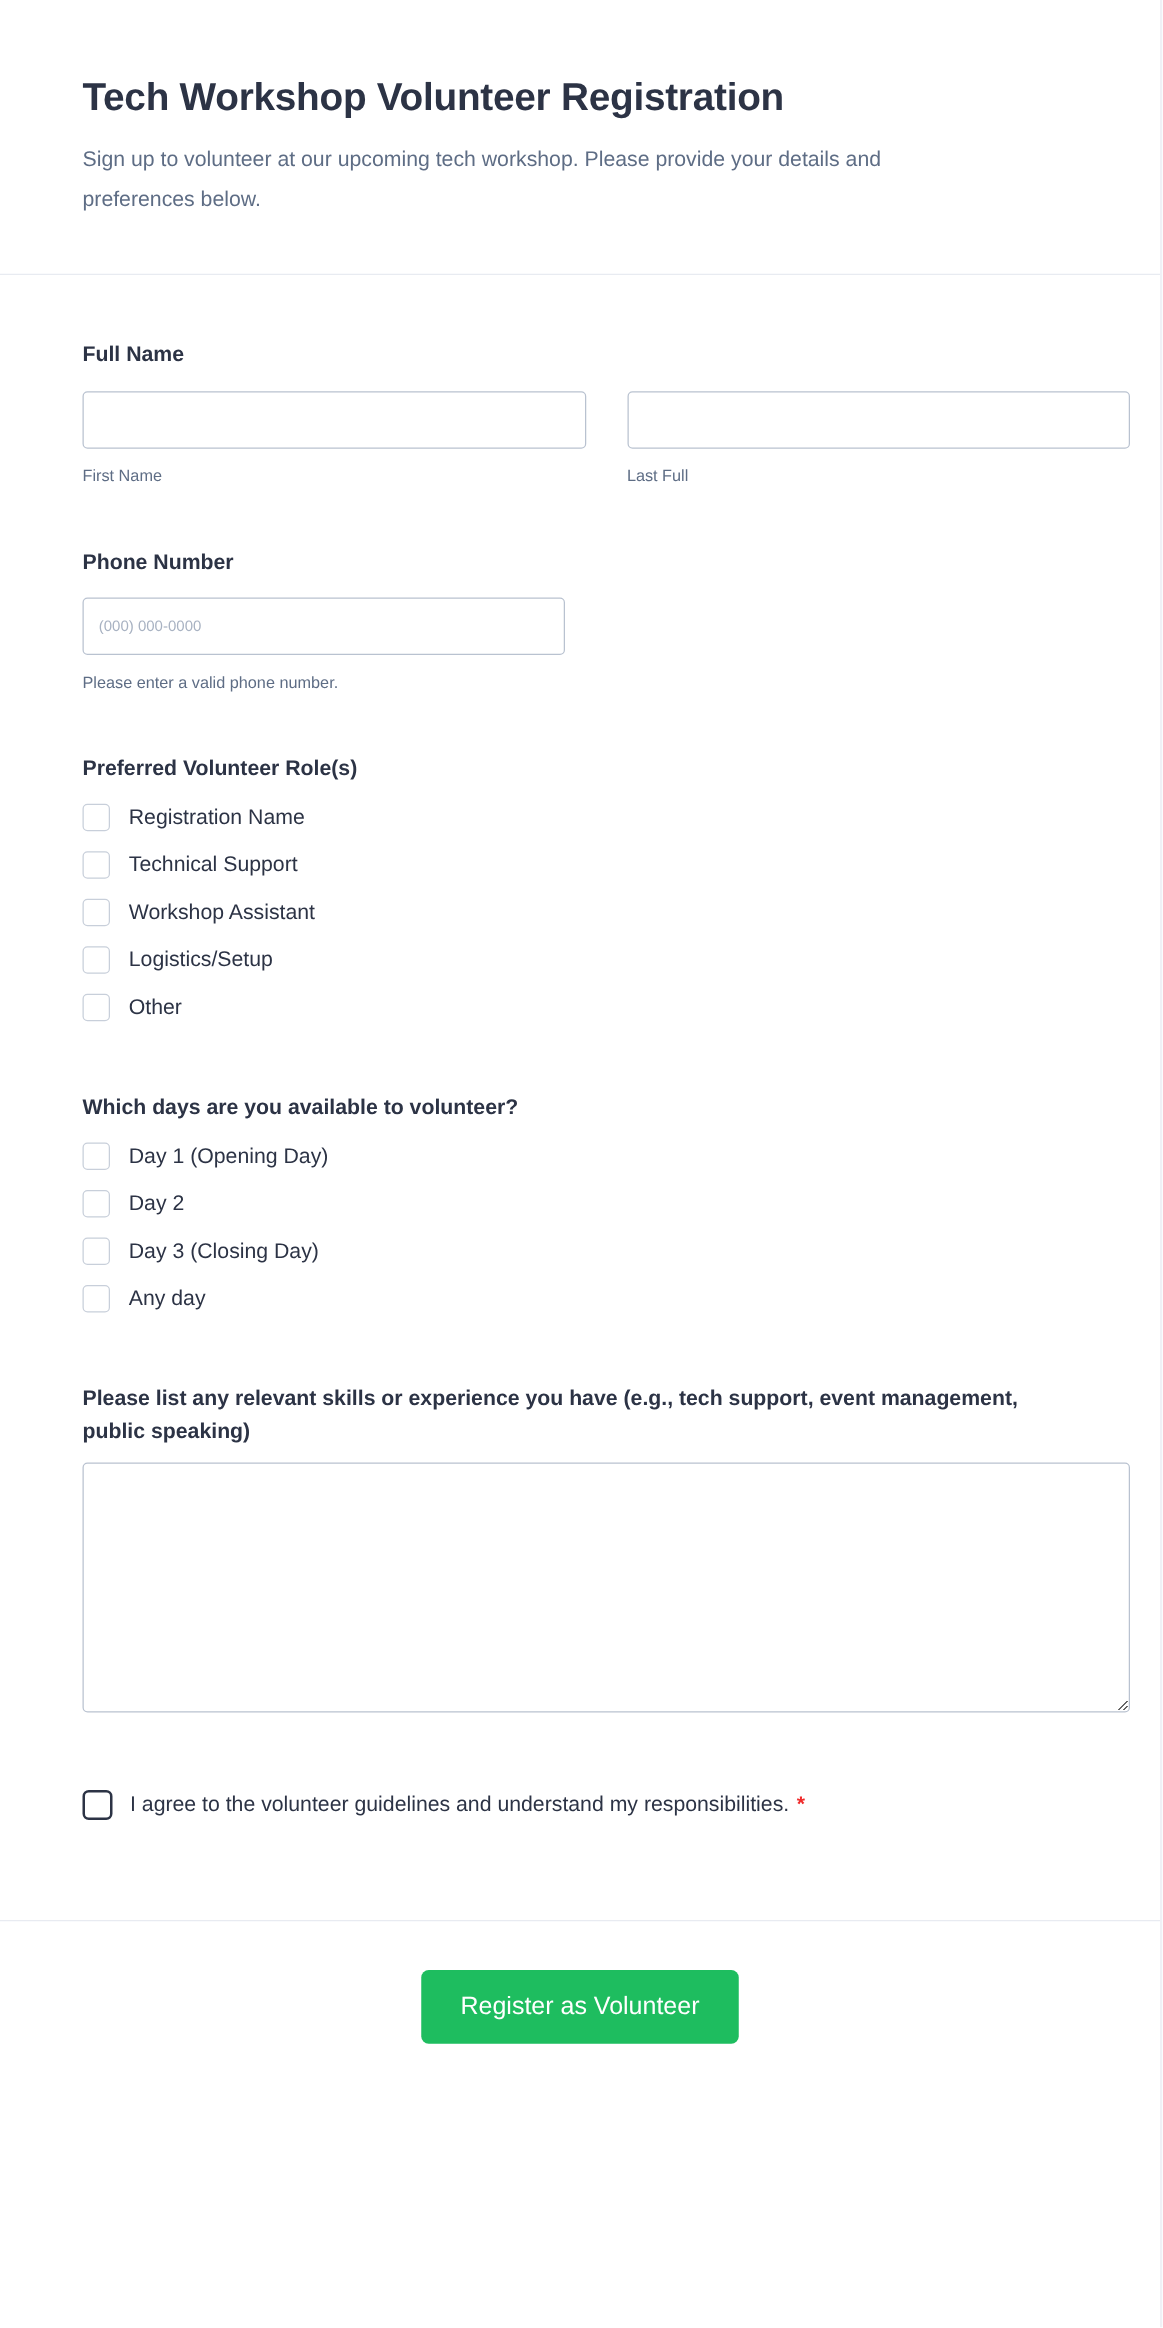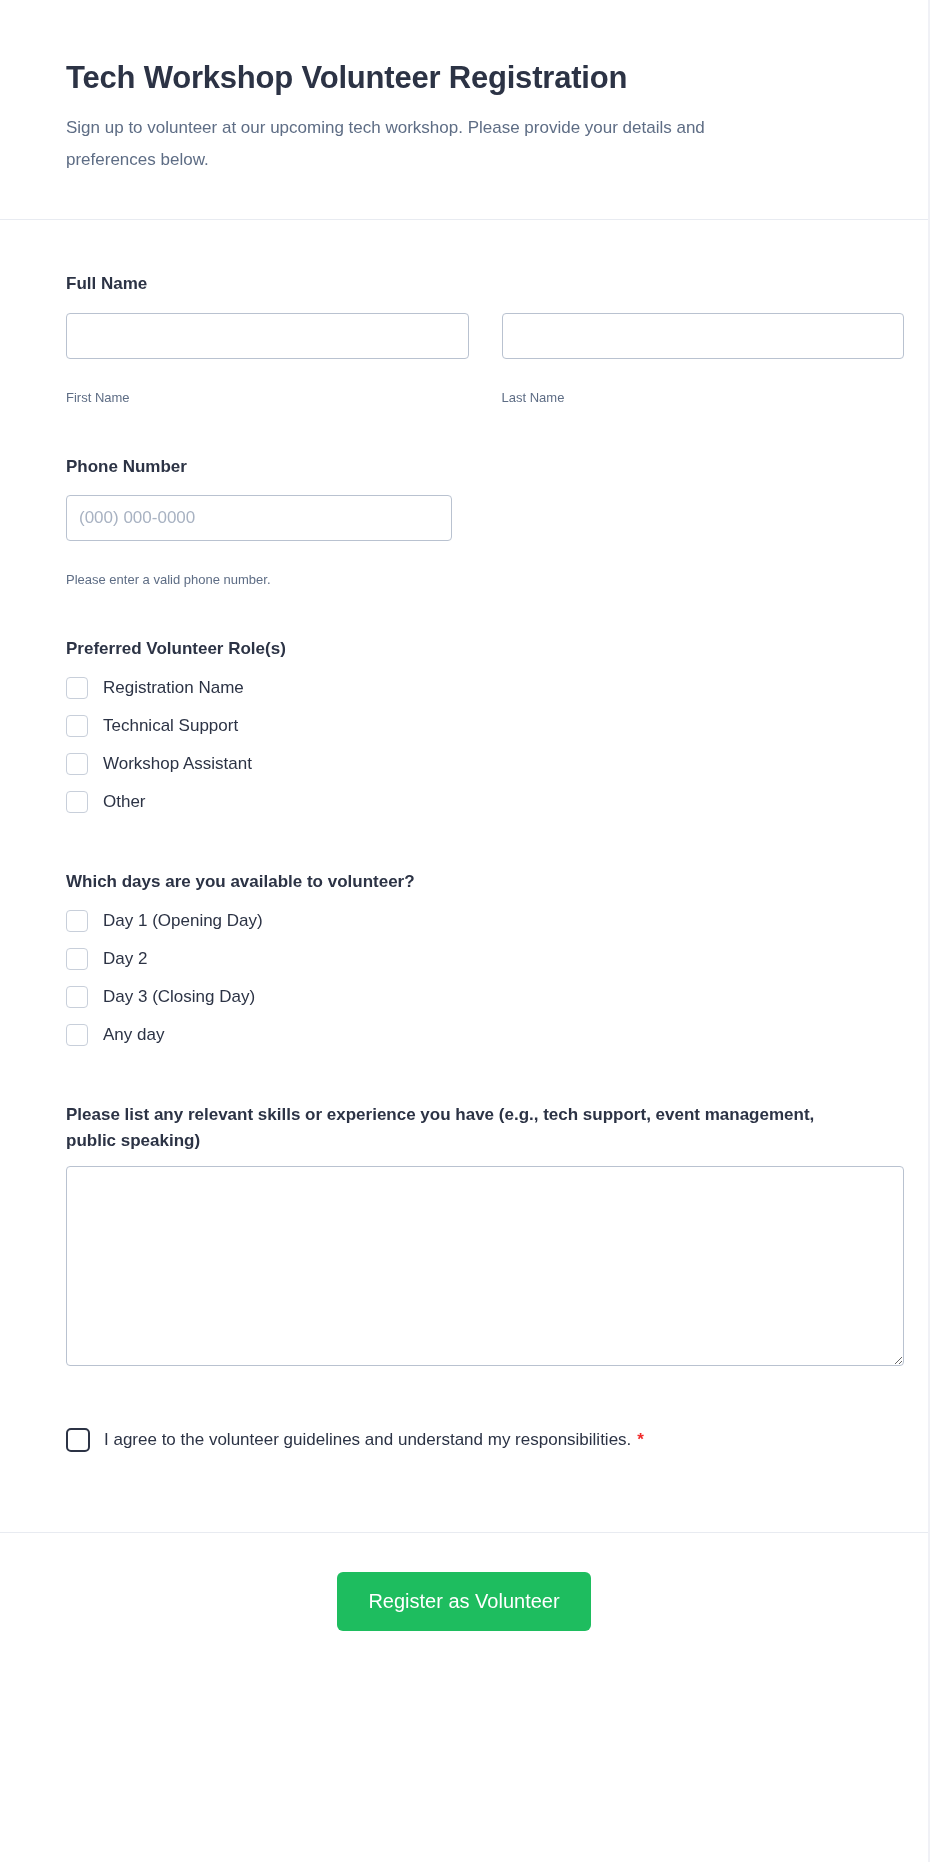--- a/index.html
+++ b/index.html
@@ -59,30 +59,30 @@
   .name-row{display:flex; gap:33px; margin-top:17px;}
   .name-col{flex:1;}
   .text-input{
     display:block;
     width:100%;
     height:46px;
     border:1px solid var(--input-border);
     border-radius:4px;
     background:#fff;
     font-family:inherit;
-    font-size:17px;
+    font-size:12px;
     color:var(--text-dark);
     padding:0 12px;
     outline:none;
   }
   .text-input::placeholder{color:var(--placeholder);}
   .half{width:386px;}
   .input-gap{margin-top:16px;}
   .sublabel{
-    margin-top:31px;
+    margin-top:14px;
     font-size:13px;
     line-height:16px;
     color:var(--text-muted);
   }
   .options{margin-top:8px;}
   .option{
     display:flex;
     align-items:center;
     height:38px;
     font-size:17px;
@@ -170,21 +170,21 @@
 
   <div class="q mt-name">
     <div class="q-label">Full Name</div>
     <div class="name-row">
       <div class="name-col">
         <input type="text" class="text-input" value="" style="">
         <div class="sublabel">First Name</div>
       </div>
       <div class="name-col">
         <input type="text" class="text-input" value="" style="">
-        <div class="sublabel">Last Name</div>
+        <div class="sublabel">Last Full</div>
       </div>
     </div>
   </div>
 
 
   <div class="q mt-section">
     <div class="q-label">Phone Number</div>
     <input type="text" class="text-input half input-gap" placeholder="(000) 000-0000" style="">
     <div class="sublabel">Please enter a valid phone number.</div>
   </div>
@@ -200,20 +200,24 @@
   <div class="option">
     <span class="checkbox"></span>
     <span>Technical Support</span>
   </div>
 
   <div class="option">
     <span class="checkbox"></span>
     <span>Workshop Assistant</span>
   </div>
 
+  <div class="option">
+    <span class="checkbox"></span>
+    <span>Logistics/Setup</span>
+  </div>
 
   <div class="option">
     <span class="checkbox"></span>
     <span>Other</span>
   </div>
 </div>
   </div>
 
   <div class="q mt-section">
     <div class="q-label">Which days are you available to volunteer?</div>

